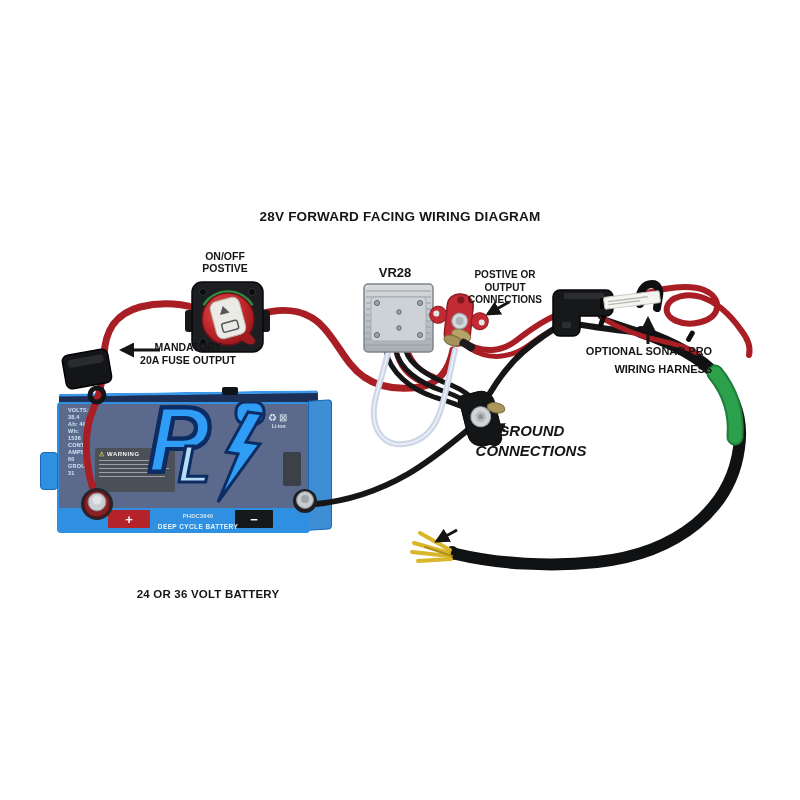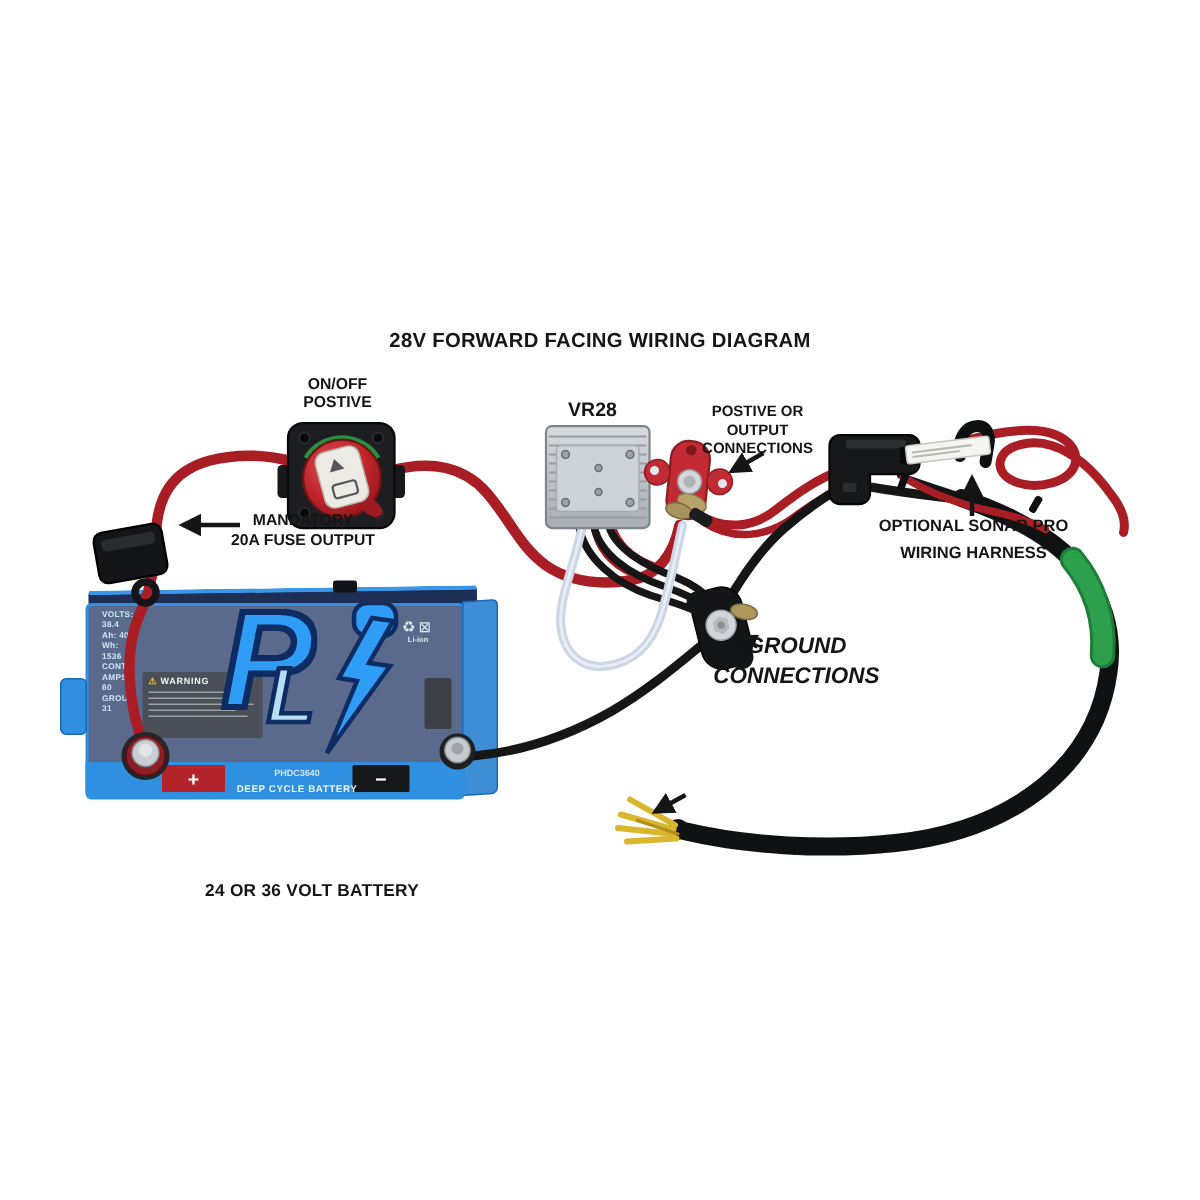--- a/index.html
+++ b/index.html
@@ -3,26 +3,26 @@
 <meta charset="utf-8">
 <style>
   html,body{margin:0;padding:0;background:#ffffff;}
   .stage{position:relative;width:800px;height:800px;background:#ffffff;overflow:hidden;
          font-family:"Liberation Sans",sans-serif;}
   .stage *{box-sizing:border-box;}
 
   
   .lbl{position:absolute;font-weight:bold;color:#151515;text-align:center;
        transform:translateX(-50%);white-space:nowrap;line-height:1.18;z-index:30;}
-  .lbl-title{left:400px;top:219px;font-size:13.5px;line-height:1.25;letter-spacing:.2px;}
+  .lbl-title{left:400px;top:209px;font-size:13.5px;line-height:1.25;letter-spacing:.2px;}
   .lbl-switch{left:225px;top:250px;font-size:10.5px;}
-  .lbl-fuse{left:202px;top:341px;font-size:10.5px;line-height:1.25;}
+  .lbl-fuse{left:188px;top:341px;font-size:10.5px;line-height:1.25;}
   .lbl-vr28{left:395px;top:265px;font-size:13px;}
   .lbl-positive{left:505px;top:269px;font-size:10px;line-height:1.25;}
-  .lbl-harness{left:649px;top:343px;font-size:11px;line-height:1.6;}
+  .lbl-harness{left:649px;top:343px;font-size:11px;line-height:1.6;text-align:right;}
   .lbl-ground{left:531px;top:421px;font-size:15px;line-height:1.3;font-style:italic;}
   .lbl-module{left:520px;top:513px;font-size:10.5px;}
   .lbl-battery{left:208px;top:544px;font-size:11.5px;letter-spacing:.2px;margin-top:44px;}
 
   
   .bat-wrap{position:absolute;left:0;top:0;z-index:5;}
   .bat-top{position:absolute;left:59px;top:392px;width:259px;height:14px;background:#1d2e57;
            border-top:3px solid #3a97e8;border-radius:2px;transform:rotate(-0.8deg);}
   .bat-nub{position:absolute;left:222px;top:387px;width:16px;height:8px;background:#10131a;border-radius:2px;}
   .bat-body{position:absolute;left:57px;top:402px;width:253px;height:130px;background:#5b6a8c;

